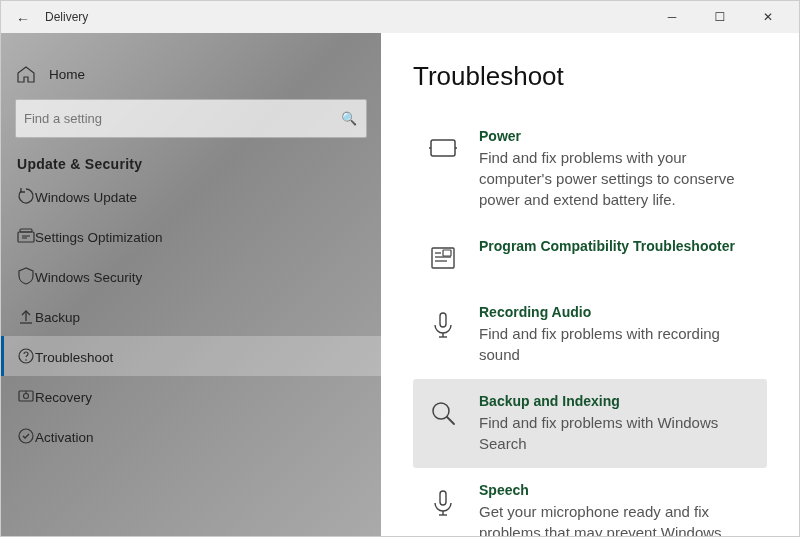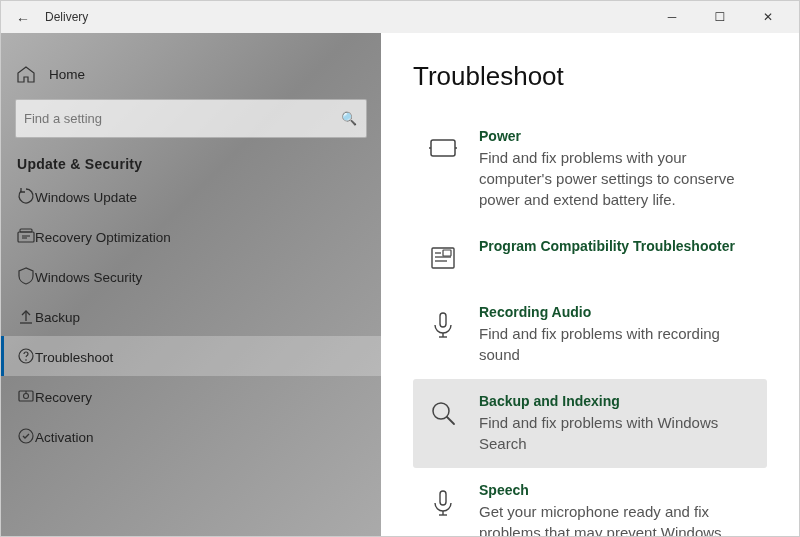--- a/index.html
+++ b/index.html
@@ -280,21 +280,21 @@
 
       <div class="nav-item">
         <div class="nav-icon">
           <svg width="18" height="18" viewBox="0 0 18 18" fill="none">
             <rect x="1" y="5" width="16" height="10" rx="1" stroke="#333" stroke-width="1.2" fill="none"></rect>
             <rect x="3" y="2" width="12" height="3" rx="1" stroke="#333" stroke-width="1.1" fill="none"></rect>
             <line x1="5" y1="9" x2="13" y2="9" stroke="#333" stroke-width="1.1"></line>
             <line x1="5" y1="11" x2="10" y2="11" stroke="#333" stroke-width="1.1"></line>
           </svg>
         </div>
-        <span class="nav-label">Recovery Optimization</span>
+        <span class="nav-label">Settings Optimization</span>
       </div>
 
       <div class="nav-item">
         <div class="nav-icon">
           <svg width="18" height="18" viewBox="0 0 18 18" fill="none">
             <path d="M9 1L2 4v5c0 4 3.5 7 7 8 3.5-1 7-4 7-8V4L9 1z" stroke="#333" stroke-width="1.2" fill="none"></path>
           </svg>
         </div>
         <span class="nav-label">Windows Security</span>
       </div>

